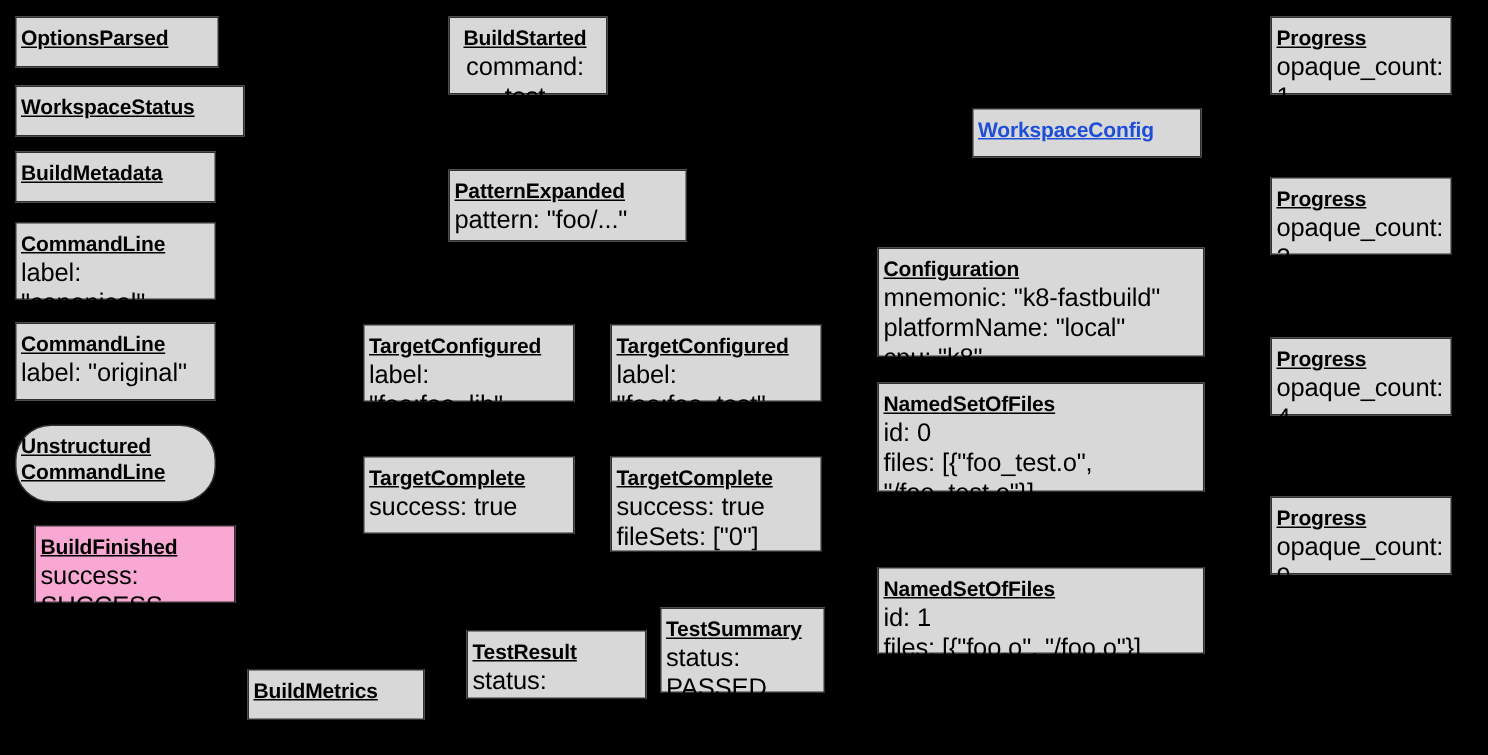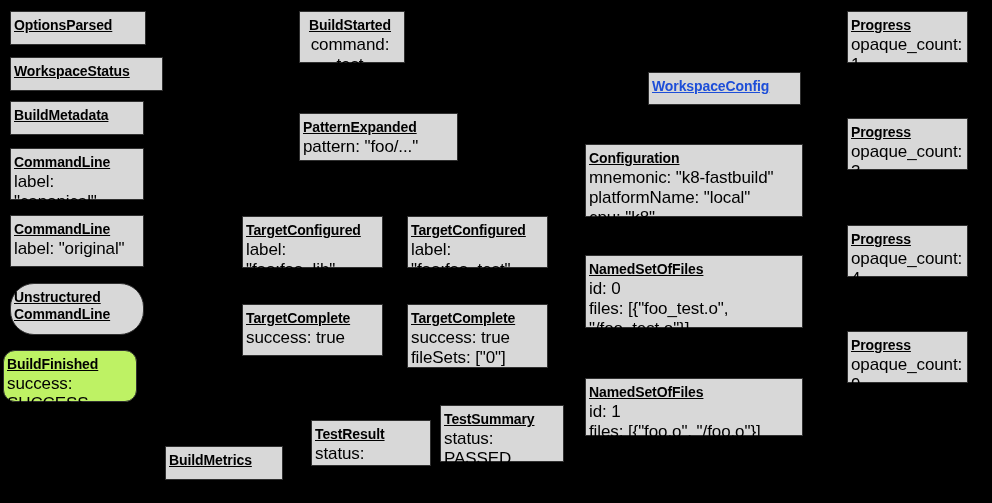--- a/index.html
+++ b/index.html
@@ -60,21 +60,21 @@
       <div class="node-fields">label: "canonical"</div>
     </div>
     <div class="node" style="left: 10px; top: 215px; width: 134px; height: 52px; background: rgb(216, 216, 216); border-color: rgb(48, 48, 48); color: rgb(0, 0, 0);">
       <div class="node-title">CommandLine</div>
       <div class="node-fields">label: "original"</div>
     </div>
     <div class="node" style="left: 10px; top: 283px; width: 134px; height: 52px; background: rgb(216, 216, 216); border-color: rgb(48, 48, 48); color: rgb(0, 0, 0); border-radius: 24px;">
       <div class="node-title">Unstructured
 CommandLine</div>
     </div>
-    <div class="node" style="left: 3px; top: 350px; width: 134px; height: 52px; background: #bef264; border-color: rgb(48, 48, 48); color: rgb(0, 0, 0); border-radius: 12px;">
+    <div class="node" style="left: 23px; top: 350px; width: 134px; height: 52px; background: #f9a8d4; border-color: rgb(48, 48, 48); color: rgb(0, 0, 0);">
       <div class="node-title">BuildFinished</div>
       <div class="node-fields">success: SUCCESS</div>
     </div>
     <div class="node" style="left: 165px; top: 446px; width: 118px; height: 34px; background: rgb(216, 216, 216); border-color: rgb(48, 48, 48); color: rgb(0, 0, 0);">
       <div class="node-title">BuildMetrics</div>
     </div>
     <div class="node" style="left: 299px; top: 11px; width: 106px; height: 52px; background: rgb(216, 216, 216); border-color: rgb(48, 48, 48); color: rgb(0, 0, 0); text-align: center;">
       <div class="node-title">BuildStarted</div>
       <div class="node-fields">command: test</div>
     </div>
@@ -96,29 +96,29 @@
     </div>
     <div class="node" style="left: 407px; top: 304px; width: 141px; height: 64px; background: rgb(216, 216, 216); border-color: rgb(48, 48, 48); color: rgb(0, 0, 0);">
       <div class="node-title">TargetComplete</div>
       <div class="node-fields">success: true
 fileSets: ["0"]</div>
     </div>
     <div class="node" style="left: 311px; top: 420px; width: 120px; height: 46px; background: rgb(216, 216, 216); border-color: rgb(48, 48, 48); color: rgb(0, 0, 0);">
       <div class="node-title">TestResult</div>
       <div class="node-fields">status: PASSED</div>
     </div>
-    <div class="node" style="left: 440px; top: 405px; width: 124px; height: 57px; background: rgb(216, 216, 216); border-color: rgb(48, 48, 48); color: rgb(0, 0, 0);">
+    <div class="node" style="left: 440px; top: 405px; width: 110px; height: 57px; background: rgb(216, 216, 216); border-color: rgb(48, 48, 48); color: rgb(0, 0, 0);">
       <div class="node-title">TestSummary</div>
       <div class="node-fields">status: PASSED
 runs: 1</div>
     </div>
     <div class="node" style="left: 648px; top: 72px; width: 153px; height: 33px; background: rgb(216, 216, 216); border-color: rgb(48, 48, 48); color: #1d4ed8;">
       <div class="node-title">WorkspaceConfig</div>
     </div>
-    <div class="node" style="left: 585px; top: 144px; width: 218px; height: 73px; background: rgb(216, 216, 216); border-color: rgb(48, 48, 48); color: rgb(0, 0, 0);">
+    <div class="node" style="left: 585px; top: 165px; width: 218px; height: 73px; background: rgb(216, 216, 216); border-color: rgb(48, 48, 48); color: rgb(0, 0, 0);">
       <div class="node-title">Configuration</div>
       <div class="node-fields">mnemonic: "k8-fastbuild"
 platformName: "local"
 cpu: "k8"</div>
     </div>
     <div class="node" style="left: 585px; top: 255px; width: 218px; height: 73px; background: rgb(216, 216, 216); border-color: rgb(48, 48, 48); color: rgb(0, 0, 0);">
       <div class="node-title">NamedSetOfFiles</div>
       <div class="node-fields">id: 0
 files: [{"foo_test.o", "/foo_test.o"}]
 fileSets: ["1"]</div>

